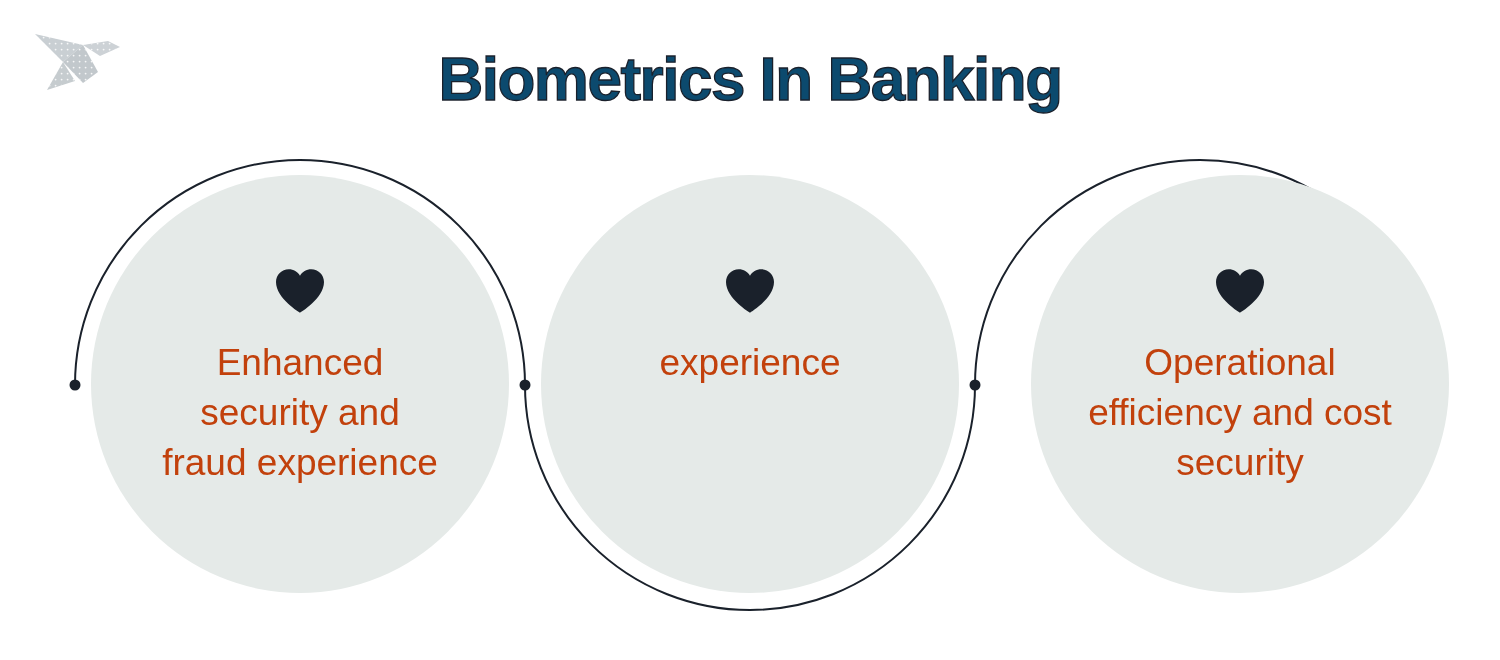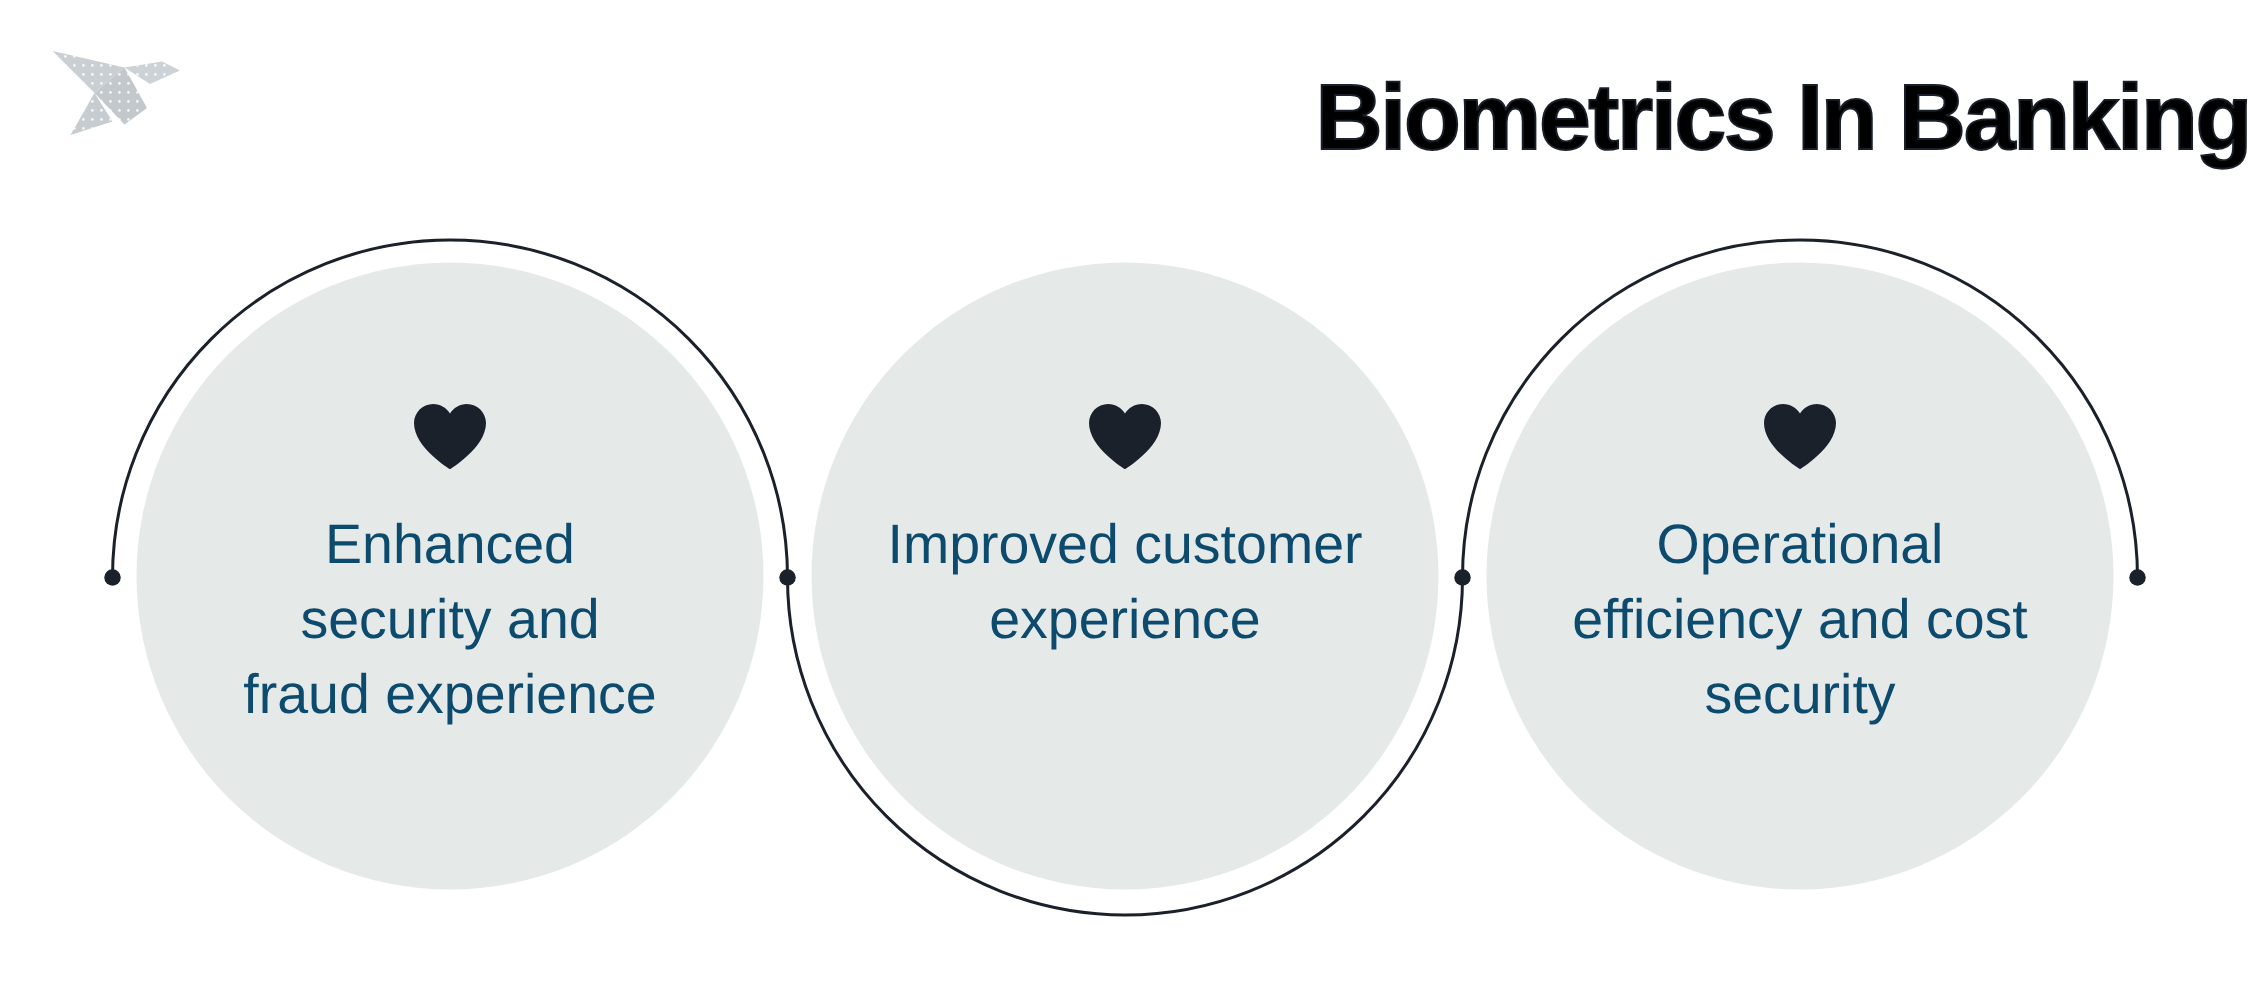--- a/index.html
+++ b/index.html
@@ -23,26 +23,26 @@
     width: 95px;
     height: 65px;
   }
   
   .title {
     position: absolute;
     top: 48px;
     left: 0;
     width: 100%;
     margin: 0;
-    text-align: right;
+    text-align: center;
     font-size: 62px;
     line-height: 1;
     font-weight: bold;
     letter-spacing: -1.5px;
-    color: #000000;
+    color: #0c4a6e;
     -webkit-text-stroke: 1.3px #1a202b;
   }
   
   .connector {
     position: absolute;
     top: 0;
     left: 0;
     width: 1500px;
     height: 660px;
   }
@@ -58,41 +58,41 @@
   .circle-card {
     position: absolute;
     top: 175px;
     width: 418px;
     height: 418px;
     border-radius: 50%;
     background: #e5eae8;
   }
   .circle-card.c1 { left: 91px; }
   .circle-card.c2 { left: 541px; }
-  .circle-card.c3 { left: 991px; }
+  .circle-card.c3 { left: 1031px; }
   .heart {
     position: absolute;
     top: 94px;
     left: 50%;
     transform: translateX(-50%);
     width: 48px;
     height: 44px;
   }
   .heart path { fill: #1a212b; }
   .card-text {
     position: absolute;
     top: 163px;
     left: 0;
     width: 100%;
     margin: 0;
     text-align: center;
     font-size: 37px;
     line-height: 50px;
     font-weight: normal;
-    color: #0c4a6e;
+    color: #c2410c;
   }
   .card-text .line { display: block; }
 </style>
 </head>
 <body>
 
 <div class="stage">
 
   <svg class="logo" viewBox="0 0 95 65" aria-hidden="true">
     <defs>
@@ -133,21 +133,20 @@
       <span class="line">security and</span>
       <span class="line">fraud experience</span>
     </p>
   </div>
 
   <div class="circle-card c2">
     <svg class="heart" viewBox="0 0 32 29" aria-hidden="true">
       <path d="M16 29 C16 29 0 19.5 0 8.5 C0 3.8 3.8 0 8.5 0 C11.7 0 14.5 1.7 16 4.3 C17.5 1.7 20.3 0 23.5 0 C28.2 0 32 3.8 32 8.5 C32 19.5 16 29 16 29 Z"></path>
     </svg>
     <p class="card-text">
-      <span class="line">Improved customer</span>
       <span class="line">experience</span>
     </p>
   </div>
 
   <div class="circle-card c3">
     <svg class="heart" viewBox="0 0 32 29" aria-hidden="true">
       <path d="M16 29 C16 29 0 19.5 0 8.5 C0 3.8 3.8 0 8.5 0 C11.7 0 14.5 1.7 16 4.3 C17.5 1.7 20.3 0 23.5 0 C28.2 0 32 3.8 32 8.5 C32 19.5 16 29 16 29 Z"></path>
     </svg>
     <p class="card-text">
       <span class="line">Operational</span>

